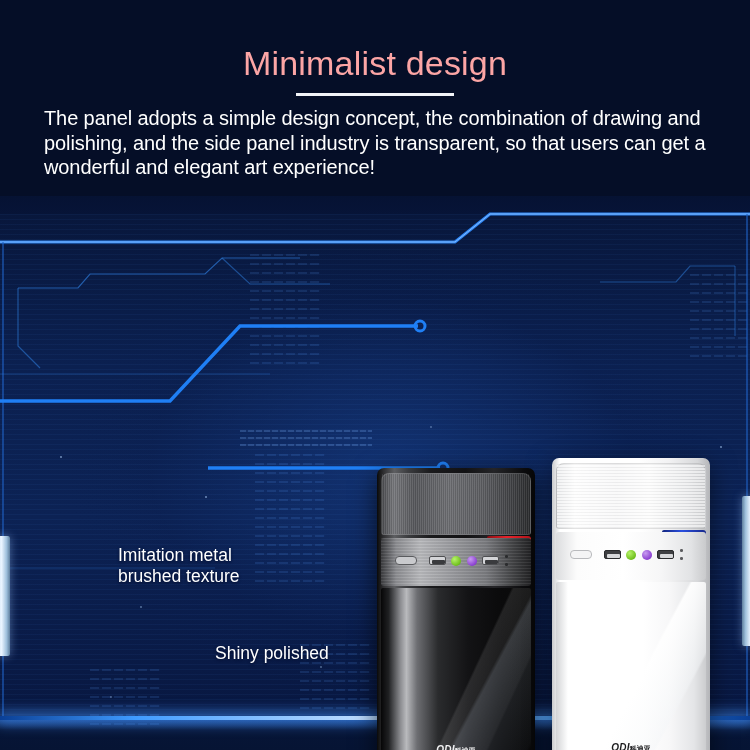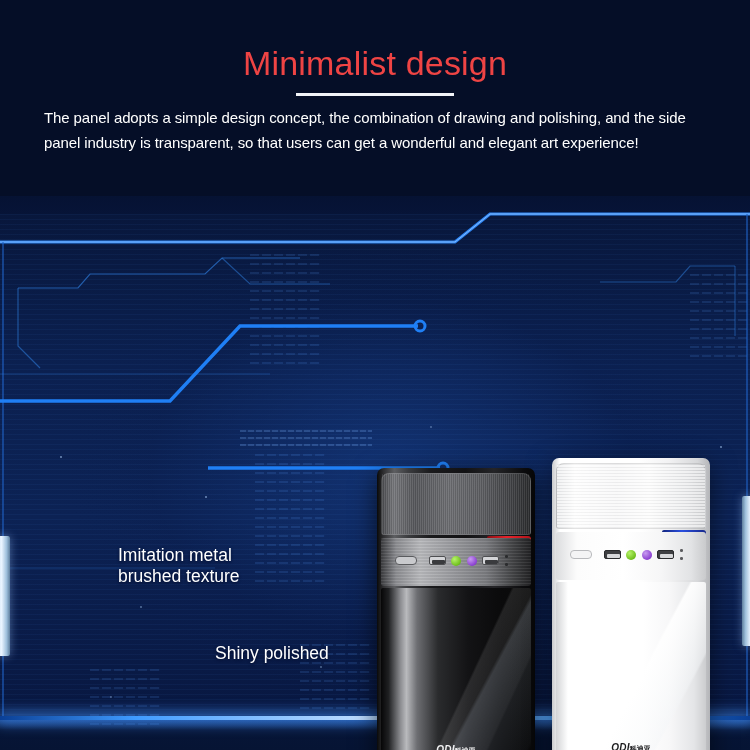--- a/index.html
+++ b/index.html
@@ -11,30 +11,30 @@
   }
 
   
   #header {
     position:absolute; left:0; top:0; width:750px; height:196px;
     background:#050e27;
   }
   #title {
     position:absolute; left:0; top:44px; width:750px;
     text-align:center;
-    font-size:34px; color:#ef4444; font-weight:400;
+    font-size:34px; color:#fca5a5; font-weight:400;
     letter-spacing:.2px;
   }
   #title-underline {
     position:absolute; left:296px; top:93px; width:158px; height:3px;
     background:#f2f4f8;
   }
   #subtitle {
     position:absolute; left:44px; top:106px; width:672px;
-    font-size:15px; line-height:24.5px; color:#ffffff;
+    font-size:20px; line-height:24.5px; color:#ffffff;
     text-align:left; letter-spacing:-.1px;
   }
 
   
   #panel {
     position:absolute; left:0; top:196px; width:750px; height:554px;
     background:
       radial-gradient(ellipse 420px 300px at 52% 46%, rgba(28,74,156,.55) 0%, rgba(12,36,92,.25) 55%, rgba(6,18,52,0) 80%),
       linear-gradient(180deg,#061233 0%,#0a1c4a 18%,#0d2456 42%,#0a1d47 70%,#061434 100%);
     overflow:hidden;

